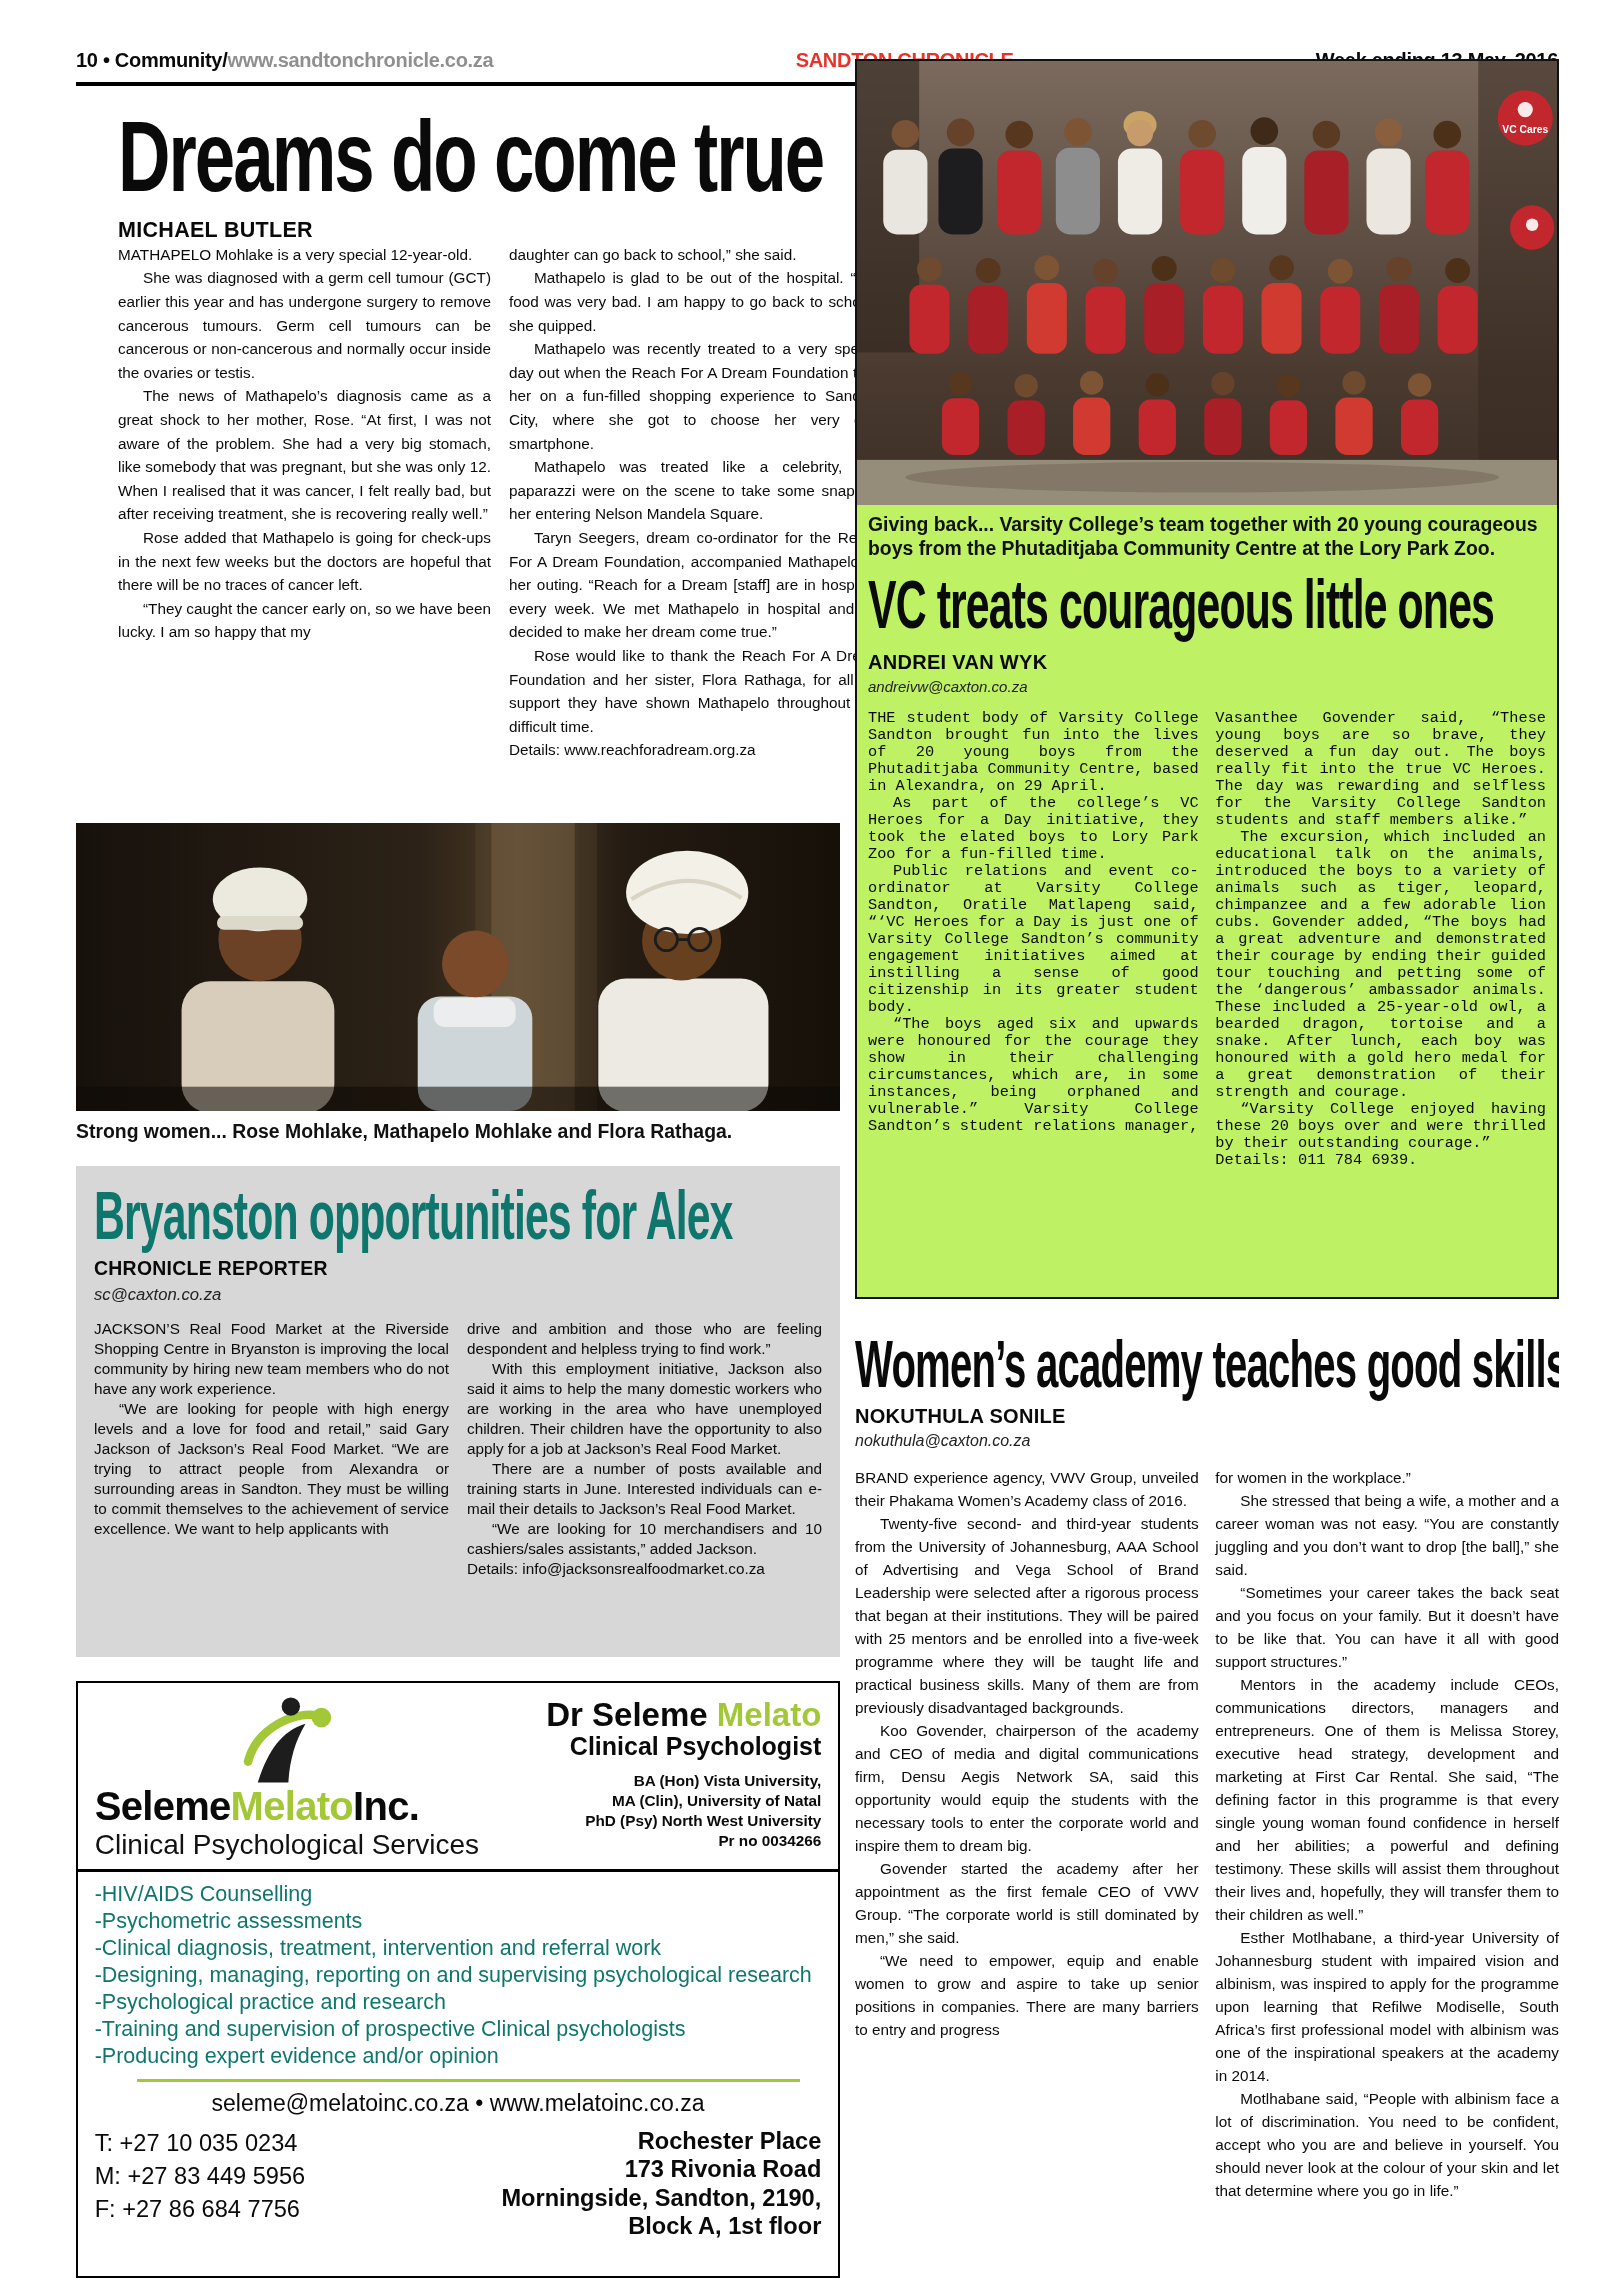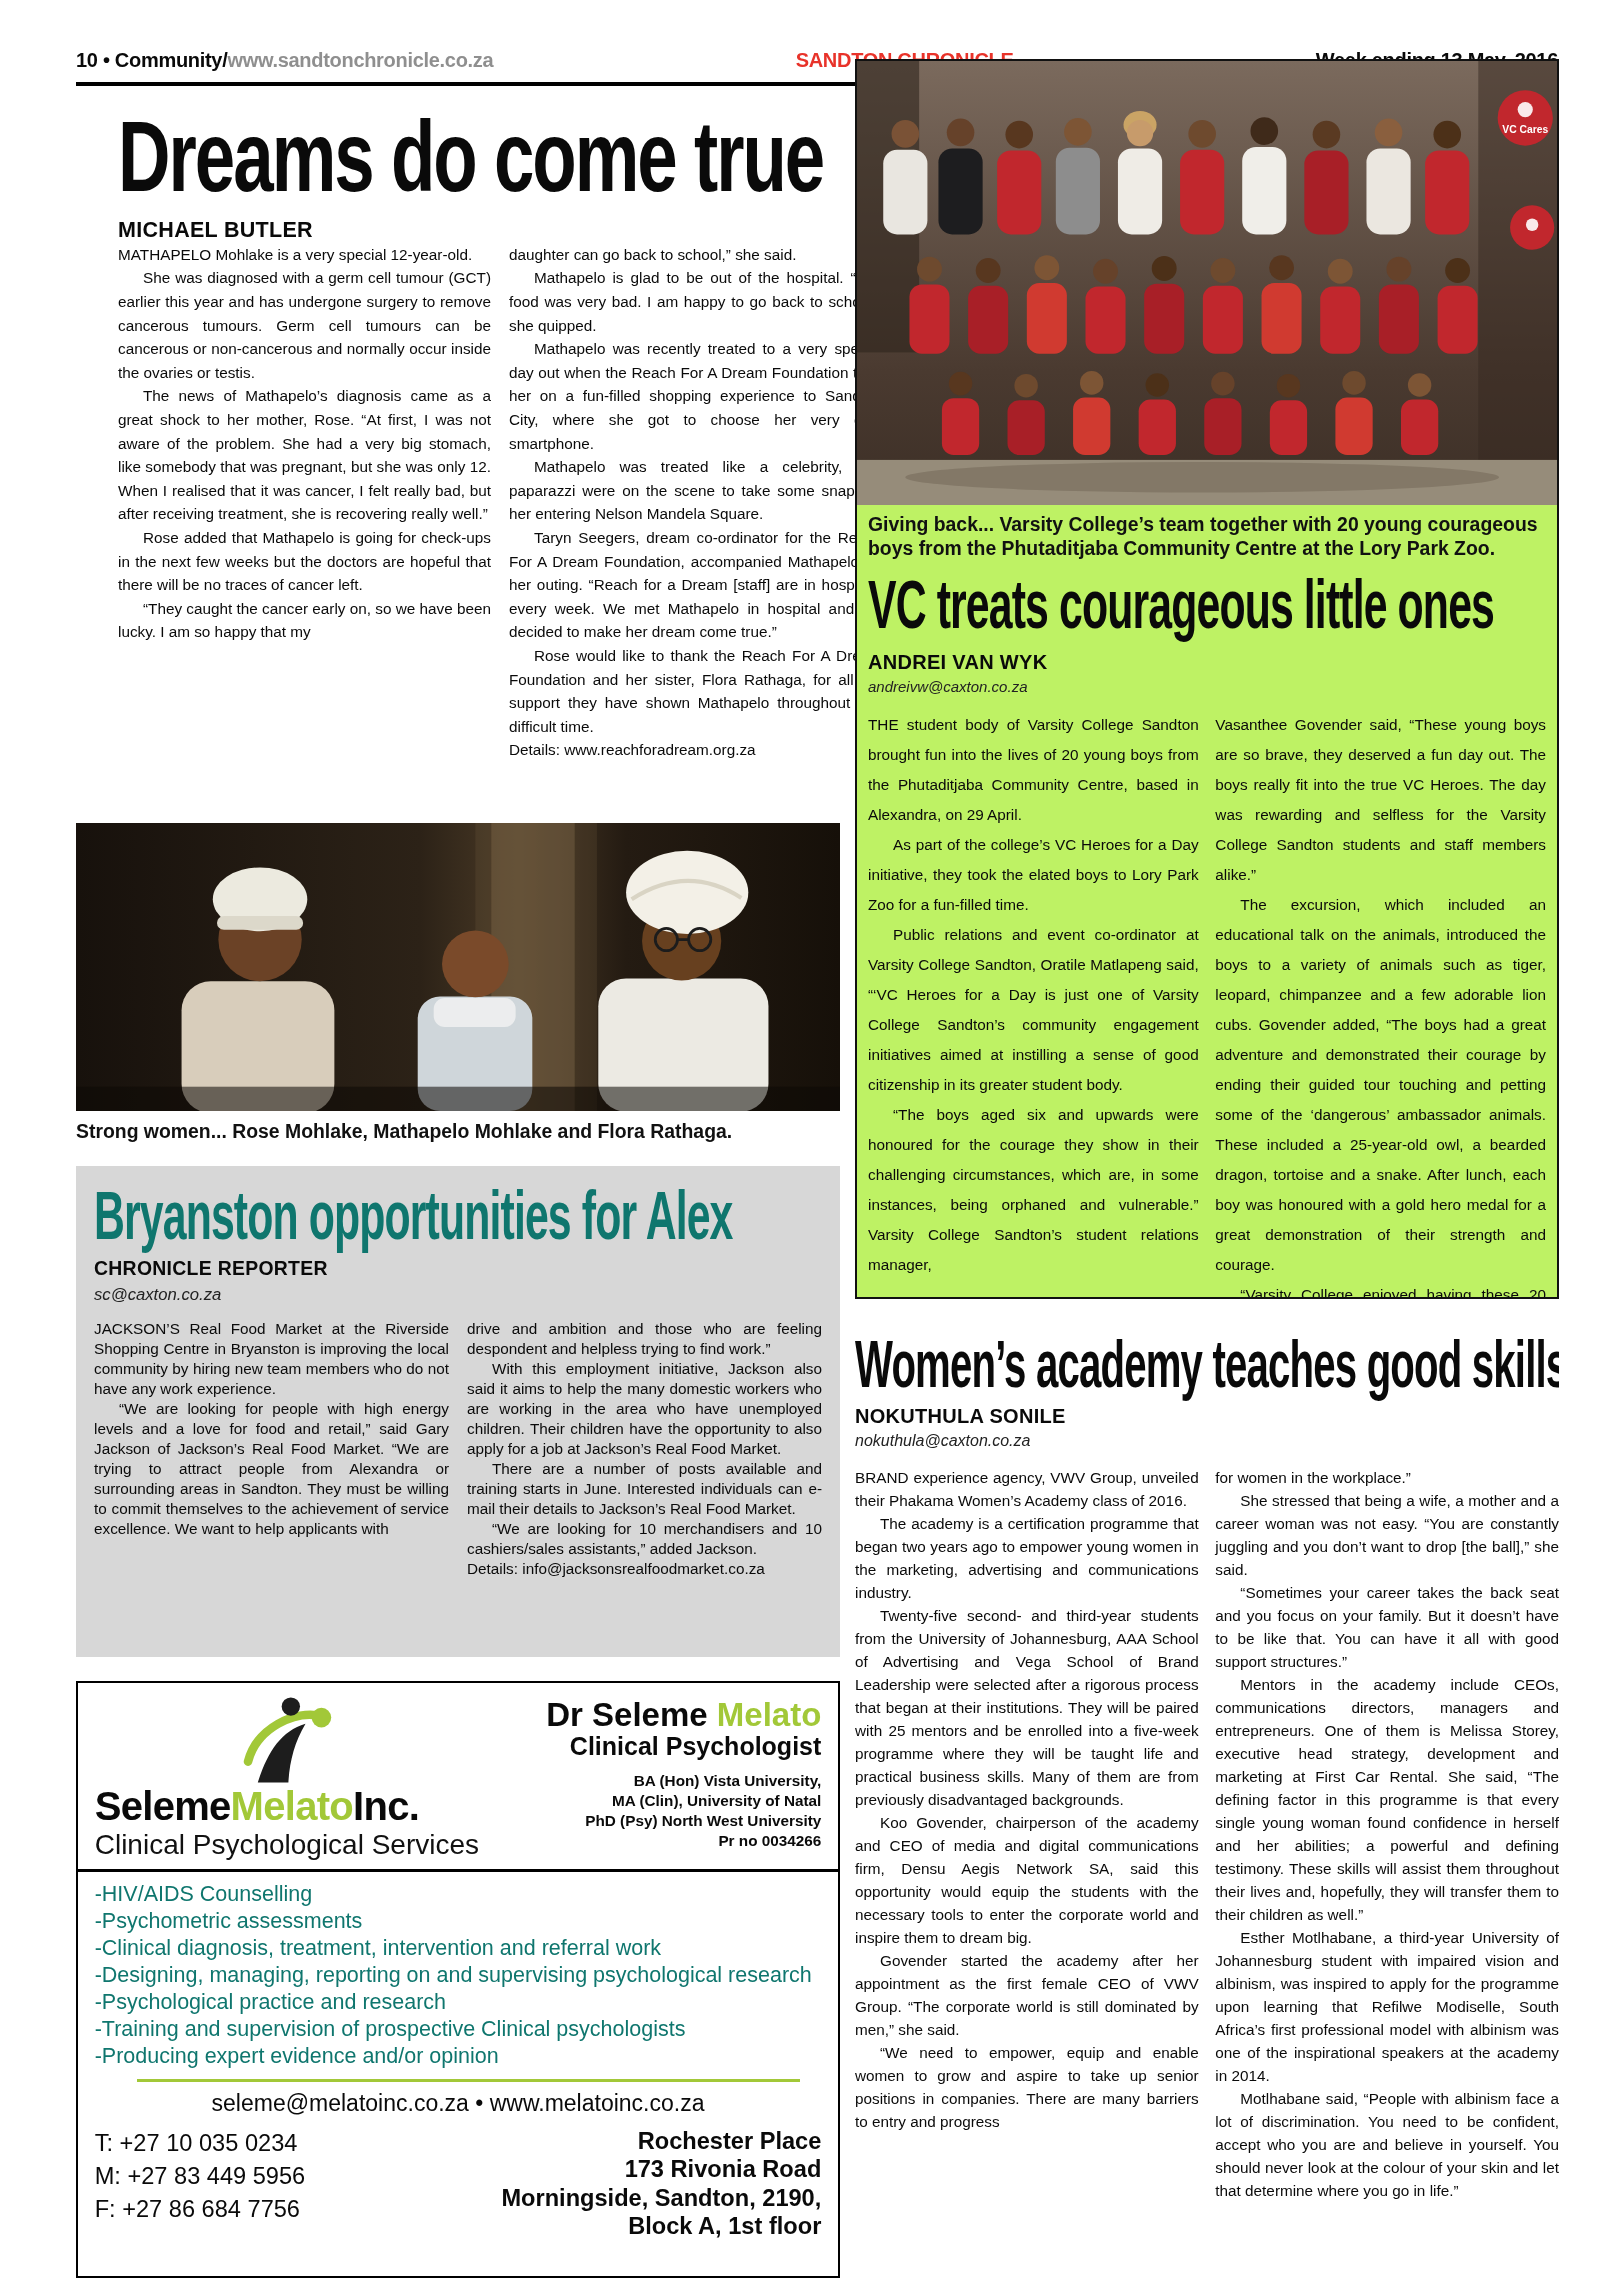--- a/index.html
+++ b/index.html
@@ -74,21 +74,21 @@
           box-sizing:border-box;overflow:hidden;background:#bef264;}
   #photo-vc{margin:0;width:100%;height:444px;}
   #photo-vc svg{display:block;width:100%;height:100%;}
   #vc-box .caption{padding:8.3px 11px 2.8px 11px;}
   #vc-box h2{margin:5.6px 0 0 11px;font-size:69px;line-height:72px;letter-spacing:-1.4px;}
   .hx-vc{transform:scaleX(0.62);}
   .vc-inner{padding:0 11px;}
   .vc-inner .byline{font-size:20px;margin-top:9.7px;}
   .vc-inner .email{font-size:15px;margin:4.2px 0 15.3px 0;}
   .cols-vc{gap:16.7px;}
-  .cols-vc .col p{line-height:30px;}
+  .cols-vc .col p{line-height:17px;font-family:Liberation Mono, monospace;}
 
   
   #womens{position:absolute;left:855px;top:1327px;width:704px;height:965px;overflow:hidden;}
   #womens h2{margin:0 0 4.2px 0;font-size:67px;line-height:74px;letter-spacing:-1.4px;}
   .hx-women{transform:scaleX(0.60);}
   #womens .byline{font-size:20px;}
   #womens .email{font-size:16px;margin:4.2px 0 15.3px 0;}
   .cols-w{gap:16.7px;}
   .cols-w .col p{line-height:23px;}
 </style>
@@ -344,21 +344,20 @@
     </div>
   </section>
 
   <section id="womens">
     <h2><span class="hx hx-women">Women’s academy teaches good skills</span></h2>
     <div class="byline">NOKUTHULA SONILE</div>
     <div class="email">nokuthula@caxton.co.za</div>
     <div class="cols cols-w">
       <div class="col">
           <p>BRAND experience agency, VWV Group, unveiled their Phakama Women’s Academy class of 2016.</p>
-          <p>The academy is a certification programme that began two years ago to empower young women in the marketing, advertising and communications industry.</p>
           <p>Twenty-five second- and third-year students from the University of Johannesburg, AAA School of Advertising and Vega School of Brand Leadership were selected after a rigorous process that began at their institutions. They will be paired with 25 mentors and be enrolled into a five-week programme where they will be taught life and practical business skills. Many of them are from previously disadvantaged backgrounds.</p>
           <p>Koo Govender, chairperson of the academy and CEO of media and digital communications firm, Densu Aegis Network SA, said this opportunity would equip the students with the necessary tools to enter the corporate world and inspire them to dream big.</p>
           <p>Govender started the academy after her appointment as the first female CEO of VWV Group. “The corporate world is still dominated by men,” she said.</p>
           <p>“We need to empower, equip and enable women to grow and aspire to take up senior positions in companies. There are many barriers to entry and progress</p>
         </div>
       <div class="col">
           <p>for women in the workplace.”</p>
           <p>She stressed that being a wife, a mother and a career woman was not easy. “You are constantly juggling and you don’t want to drop [the ball],” she said.</p>
           <p>“Sometimes your career takes the back seat and you focus on your family. But it doesn’t have to be like that. You can have it all with good support structures.”</p>
           <p>Mentors in the academy include CEOs, communications directors, managers and entrepreneurs. One of them is Melissa Storey, executive head strategy, development and marketing at First Car Rental. She said, “The defining factor in this programme is that every single young woman found confidence in herself and her abilities; a powerful and defining testimony. These skills will assist them throughout their lives and, hopefully, they will transfer them to their children as well.”</p>

